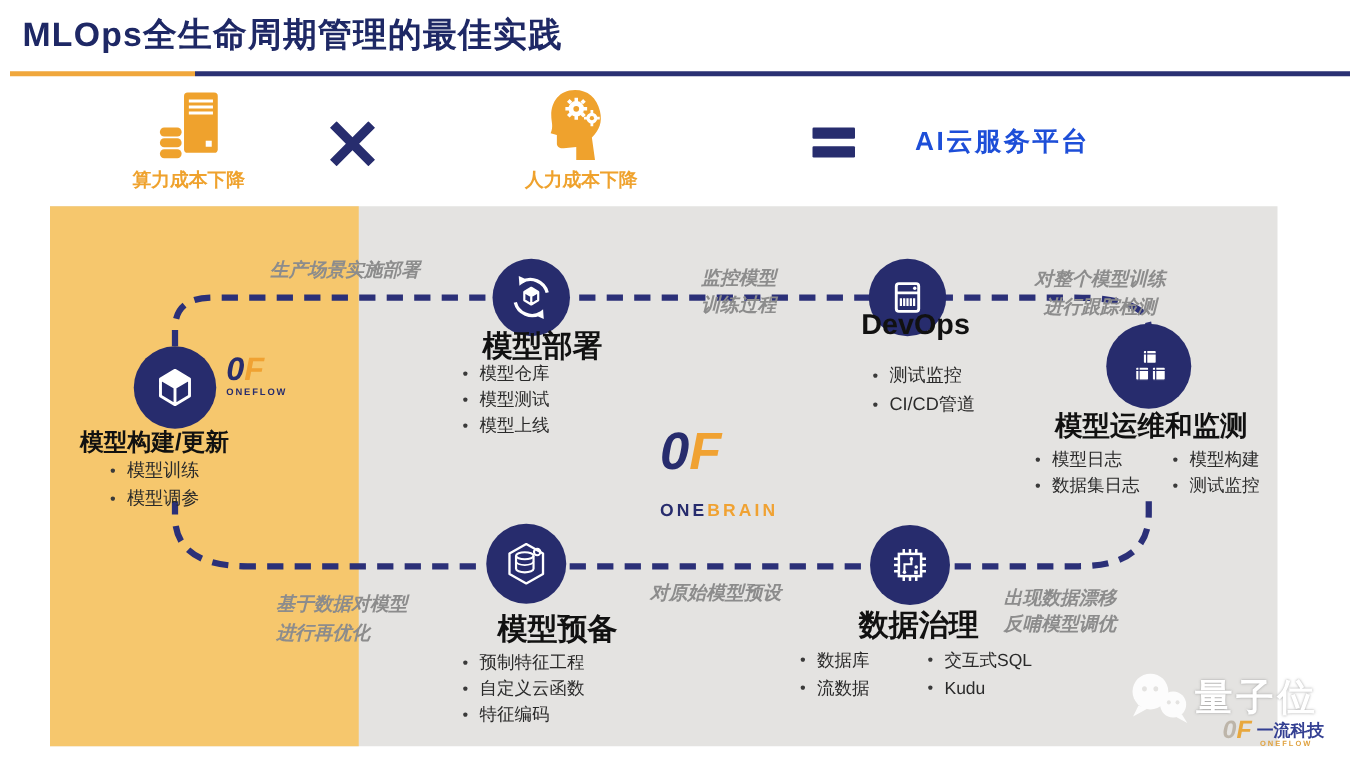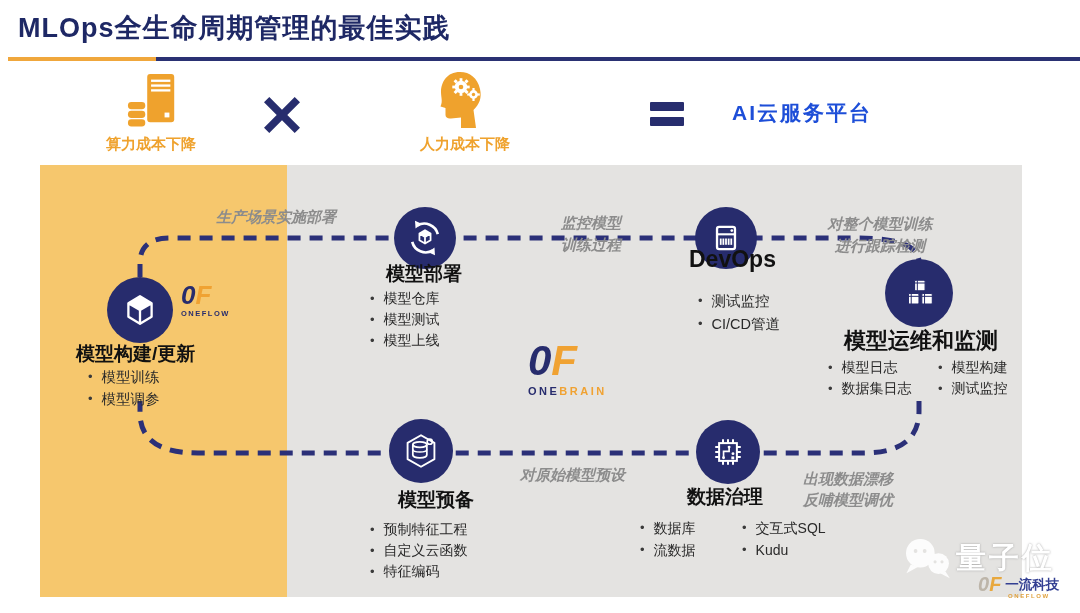--- a/index.html
+++ b/index.html
@@ -19,37 +19,37 @@
 
   
   .panel-gray{left:40px;top:165px;width:982px;height:432px;background:#E4E3E1;}
   .panel-yellow{left:40px;top:165px;width:247px;height:432px;background:#F6C76D;}
 
   .cycle-svg{left:0;top:0;pointer-events:none;}
   .dash{fill:none;stroke:#2B3078;stroke-width:5;stroke-dasharray:13 9;}
 
   
   .node-circle{border-radius:50%;background:#272C6D;display:flex;align-items:center;justify-content:center;}
-  .node-title{font-weight:bold;color:#111;font-size:19px;white-space:nowrap;}
+  .node-title{font-weight:bold;color:#111;font-size:24px;white-space:nowrap;}
   .brow{display:flex;align-items:flex-start;line-height:21px;font-size:14.5px;color:#2A2A2A;white-space:nowrap;}
   .brow .dot{margin-right:9px;color:#3a3a3a;font-size:13px;line-height:21px;}
 
   
   .edge-label{font-style:italic;font-weight:600;color:#8C8C8C;font-size:15px;line-height:22px;white-space:nowrap;}
   .edge-label.center{text-align:center;}
 
   
   .of-mark{font-style:italic;font-weight:900;line-height:1;white-space:nowrap;}
   .of-mark .o{color:#272C6D;}
   .of-mark .f{color:#F0A232;}
   .of-cap{font-weight:bold;letter-spacing:1.5px;white-space:nowrap;}
   .oneflow .of-mark{font-size:26px;}
   .oneflow .of-cap{font-size:7.5px;color:#272C6D;margin-top:1px;}
   .onebrain .of-mark{font-size:42px;}
-  .onebrain .of-cap{font-size:11px;margin-top:3px;letter-spacing:2.5px;}
+  .onebrain .of-cap{font-size:14px;margin-top:18px;letter-spacing:2.5px;}
   .onebrain .cap-one{color:#272C6D;}
   .onebrain .cap-brain{color:#F0A232;}
 
   
   .wm-brand{font-size:30px;letter-spacing:3px;color:#fff;font-weight:400;
             text-shadow:0 0 2px rgba(140,140,140,.85);white-space:nowrap;}
   .wm-logo{display:flex;align-items:flex-end;white-space:nowrap;}
   .wm-mark{font-style:italic;font-weight:900;font-size:20px;line-height:1;}
   .wm-mark .o{color:#BDB5A9;}
   .wm-mark .f{color:#E8A83E;}
@@ -133,21 +133,21 @@
   <div class="abs node-circle" style="left:107px;top:277px;width:66px;height:66px;">
     <svg width="38" height="38" viewBox="0 0 36 36">
       <polygon points="18,5 29,11.5 18,18 7,11.5" fill="#fff"></polygon>
       <path d="M18,5 L29,11.5 V24.5 L18,31 L7,24.5 V11.5 Z M7,11.5 L18,18 L29,11.5 M18,18 V31" fill="none" stroke="#fff" stroke-width="2.2" stroke-linejoin="round"></path>
     </svg>
   </div>
   <div class="abs oneflow" style="left:181px;top:282px;">
     <div class="of-mark"><span class="o">0</span><span class="f">F</span></div>
     <div class="of-cap">ONEFLOW</div>
   </div>
-  <div class="abs node-title" style="left:76px;top:341px;font-size:19px;">模型构建/更新</div>
+  <div class="abs node-title" style="left:64px;top:341px;font-size:19px;">模型构建/更新</div>
   <div class="abs" style="left:88px;top:366px;">
     <div class="brow" style="line-height:22px;">
         <span class="dot">•</span>
         <span>模型训练</span>
       </div>
     <div class="brow" style="line-height:22px;">
         <span class="dot">•</span>
         <span>模型调参</span>
       </div>
   </div>
@@ -327,20 +327,24 @@
     <div>对整个模型训练</div>
     <div>进行跟踪检测</div>
   </div>
   <div class="abs edge-label center" style="left:798px;top:468px;width:100px;line-height:21px;">
     <div>出现数据漂移</div>
     <div>反哺模型调优</div>
   </div>
   <div class="abs edge-label" style="left:520px;top:464px;">
     <div>对原始模型预设</div>
   </div>
+  <div class="abs edge-label" style="left:221px;top:472px;line-height:23px;">
+    <div>基于数据对模型</div>
+    <div>进行再优化</div>
+  </div>
 
   <div class="abs" style="left:903px;top:536px;opacity:.92;">
     <svg width="52" height="50" viewBox="0 0 60 56">
       <circle cx="20" cy="19" r="16.5" fill="#fff"></circle>
       <polygon points="9,32 4,42 17,35" fill="#fff"></polygon>
       <ellipse cx="14.5" cy="16.5" rx="2.2" ry="2.4" fill="#E4E3E1"></ellipse>
       <ellipse cx="25" cy="16.5" rx="2.2" ry="2.4" fill="#E4E3E1"></ellipse>
       <circle cx="41" cy="31" r="12" fill="#fff"></circle>
       <polygon points="49,40 54,48 43,42" fill="#fff"></polygon>
       <ellipse cx="37" cy="29" rx="1.8" ry="2" fill="#E4E3E1"></ellipse>

